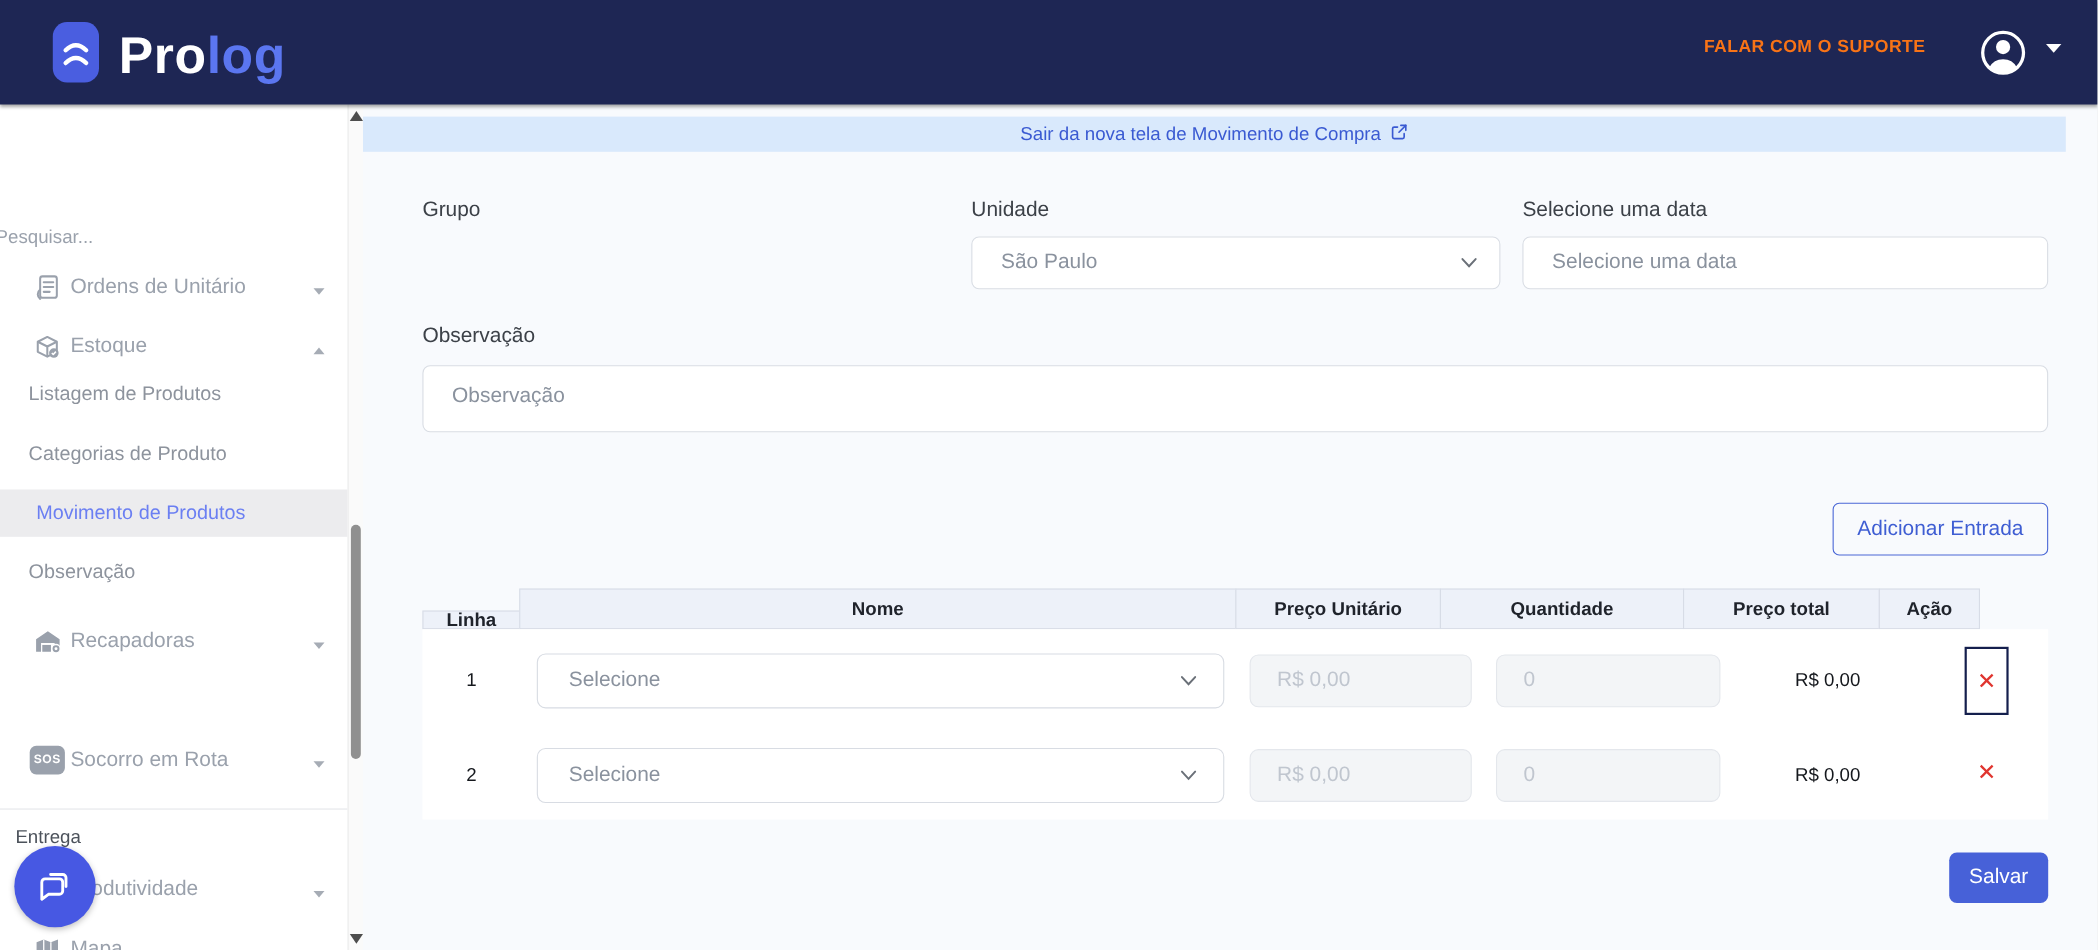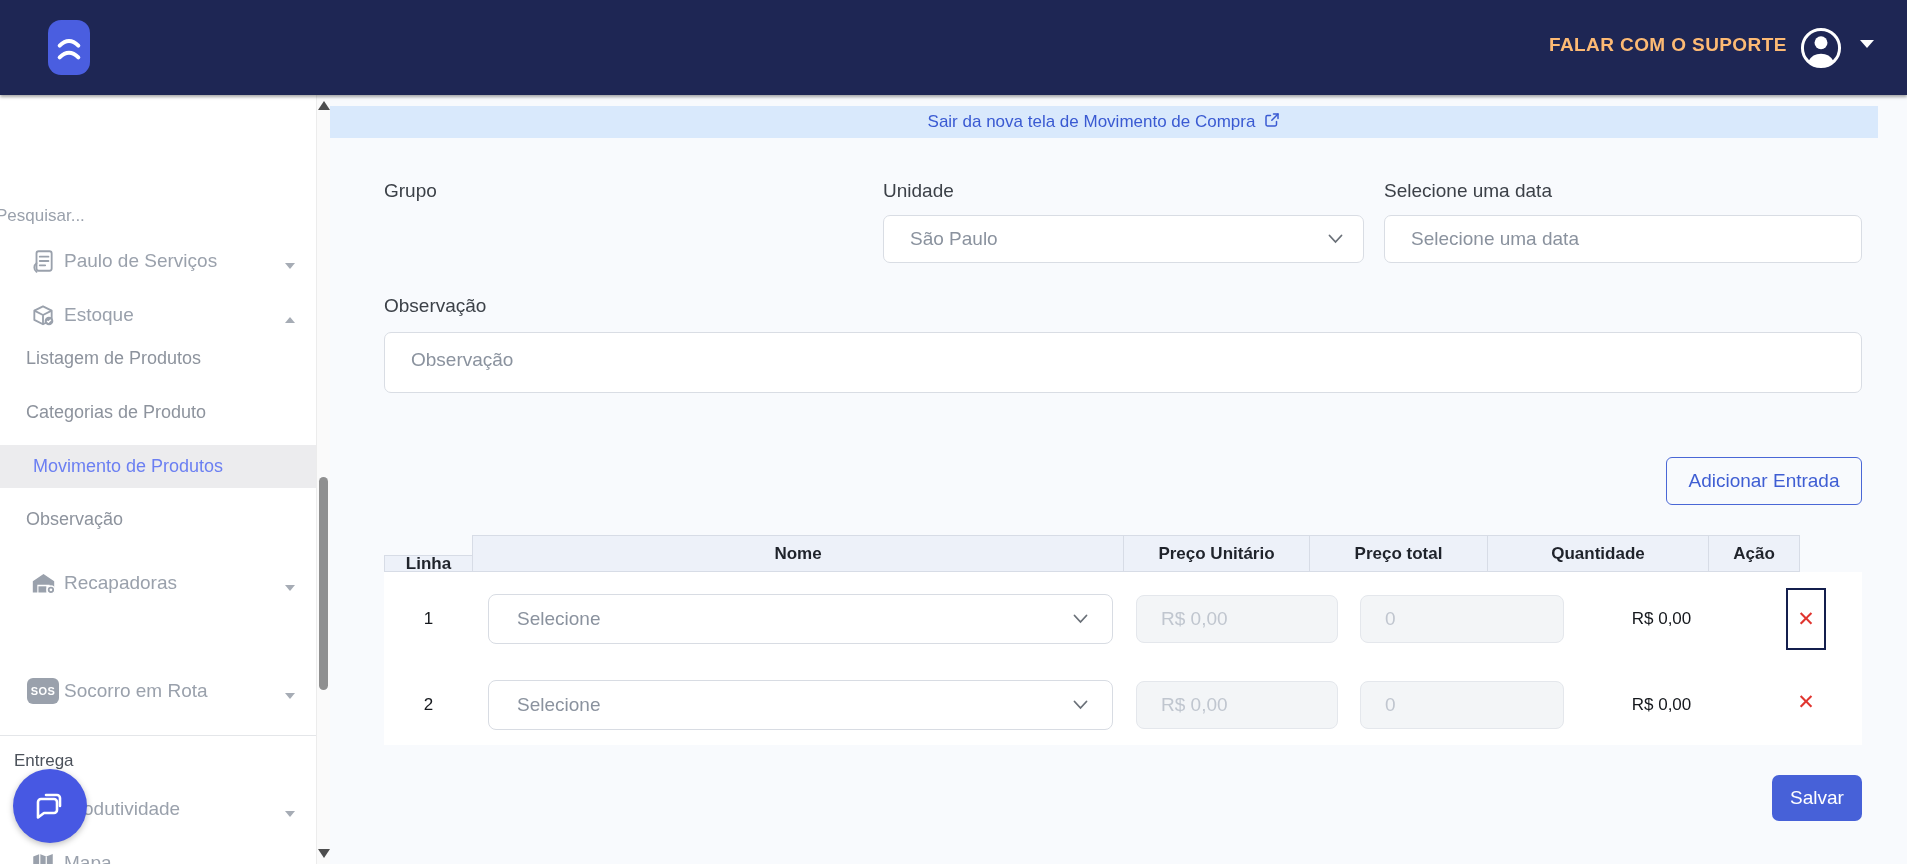--- a/index.html
+++ b/index.html
@@ -7,21 +7,21 @@
   body { font-family:"Liberation Sans", sans-serif; background:#e9e9e9; }
   .page { position:relative; width:1907px; height:864px; background:#f8fafd; overflow:hidden; }
 
   
   .header { position:absolute; left:0; top:0; width:1907px; height:95px; background:#1e2654;
             box-shadow:0 2px 3px rgba(0,0,0,.35); z-index:30; }
   .logo-badge { position:absolute; left:48px; top:20px; width:42px; height:55px; background:#4a5ee0;
                 border-radius:13px; display:flex; align-items:center; justify-content:center; }
   .brand { position:absolute; left:108px; top:22px; font-size:47px; font-weight:bold; color:#ffffff; letter-spacing:.5px; }
   .brand .log { color:#5b76f0; }
-  .support { position:absolute; left:1549px; top:34px; font-size:19px; font-weight:bold; color:#fdba74; letter-spacing:.4px; }
+  .support { position:absolute; left:1549px; top:34px; font-size:16px; font-weight:bold; color:#f97316; letter-spacing:.4px; }
   .avatar { position:absolute; left:1800px; top:27px; width:42px; height:42px; }
   .hdr-caret { position:absolute; left:1860px; top:40px; width:0; height:0;
                border-left:7px solid transparent; border-right:7px solid transparent; border-top:8px solid #ffffff; }
 
   
   .sidebar { position:absolute; left:0; top:95px; width:316px; height:769px; background:#ffffff; z-index:5; }
   .search-ph { position:absolute; left:-4px; top:111px; font-size:17px; color:#9aa1ac; }
   .side-item { position:absolute; left:0; width:316px; height:32px; display:flex; align-items:center; }
   .side-icon { position:absolute; left:15px; width:56px; height:30px; display:flex; align-items:center; justify-content:center; }
   .side-label { margin-left:64px; font-size:19px; color:#9aa1ac; white-space:nowrap; }
@@ -95,41 +95,42 @@
 
 <div class="page">
 
   <div class="header">
     <div class="logo-badge">
       <svg width="28" height="34" viewBox="0 0 24 28" fill="none" stroke="#ffffff" stroke-width="3.4" stroke-linecap="round" stroke-linejoin="round">
         <path d="M4 12 Q12 4 20 12"></path>
         <path d="M4 22 Q12 14 20 22"></path>
       </svg>
     </div>
+    <div class="brand"><span>Pro</span><span class="log">log</span></div>
     <div class="support">FALAR COM O SUPORTE</div>
     <svg class="avatar" viewBox="0 0 24 24">
       <circle cx="12" cy="12" r="10.6" fill="none" stroke="#ffffff" stroke-width="1.7"></circle>
       <circle cx="12" cy="9" r="3.7" fill="#ffffff"></circle>
       <path d="M4.8 19.6 a8.2 8.2 0 0 1 14.4 0 a10.6 10.6 0 0 1 -14.4 0 z" fill="#ffffff"></path>
     </svg>
     <div class="hdr-caret"></div>
   </div>
 
   <div class="sidebar">
     <div class="search-ph">Pesquisar...</div>
 
     <div class="side-item" style="top:150px">
       <span class="side-icon">
         <svg width="26" height="26" viewBox="0 0 24 24" fill="none" stroke="#9aa1ac" stroke-width="1.7" stroke-linecap="round" stroke-linejoin="round">
           <rect x="6" y="3" width="14" height="18" rx="2"></rect>
           <path d="M9 8 h8 M9 12 h8 M9 16 h5"></path>
           <path d="M6 14 a5 5 0 0 0 -2 4 a5 5 0 0 0 2 4"></path>
         </svg>
       </span>
-      <span class="side-label">Paulo de Serviços</span>
+      <span class="side-label">Ordens de Unitário</span>
       <span class="side-caret">
         <svg width="12" height="8" viewBox="0 0 12 8">
             <path d="M1 1 L6 7 L11 1 Z" fill="#a6acb5"></path>
           </svg>
       </span>
     </div>
 
     <div class="side-item" style="top:204px">
       <span class="side-icon">
         <svg width="26" height="26" viewBox="0 0 24 24" fill="none" stroke="#9aa1ac" stroke-width="1.7" stroke-linejoin="round">
@@ -260,22 +261,22 @@
 
   <div class="field-label" style="left:384px; top:295px">Observação</div>
   <textarea class="obs-area" placeholder="Observação" style=""></textarea>
 
   <button class="add-btn">Adicionar Entrada</button>
 
   <div class="thead">
     <div class="th" style="width:89px">Linha</div>
     <div class="th" style="width:652px">Nome</div>
     <div class="th" style="width:187px">Preço Unitário</div>
+    <div class="th" style="width:222px">Quantidade</div>
     <div class="th" style="width:179px">Preço total</div>
-    <div class="th" style="width:222px">Quantidade</div>
     <div class="th" style="width:92px">Ação</div>
   </div>
 
   <div class="tbody"></div>
 
   <div class="cell-text" style="left:384px; top:609px; width:89px">1</div>
   <div class="row-select" style="left:488px; top:594px">
     <span>Selecione</span>
     <span class="select-chevron">
       <svg width="15" height="10" viewBox="0 0 15 10">

